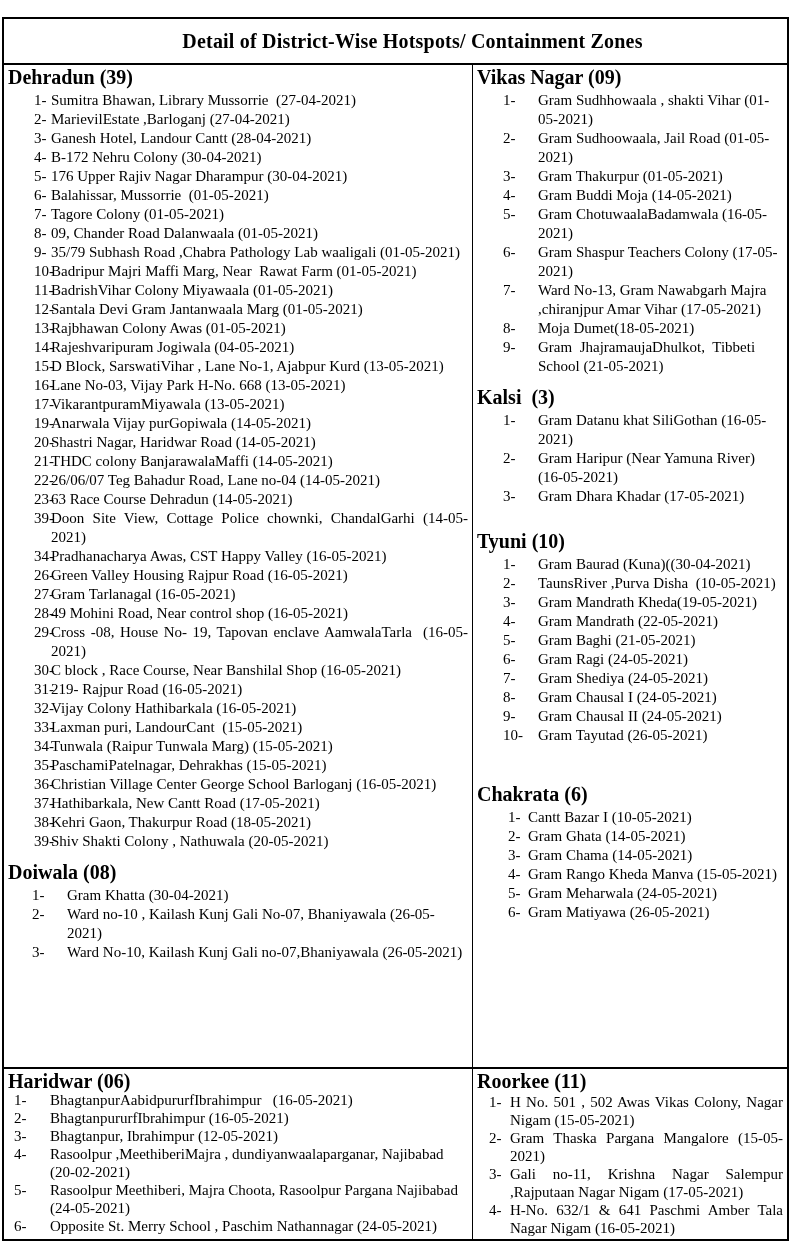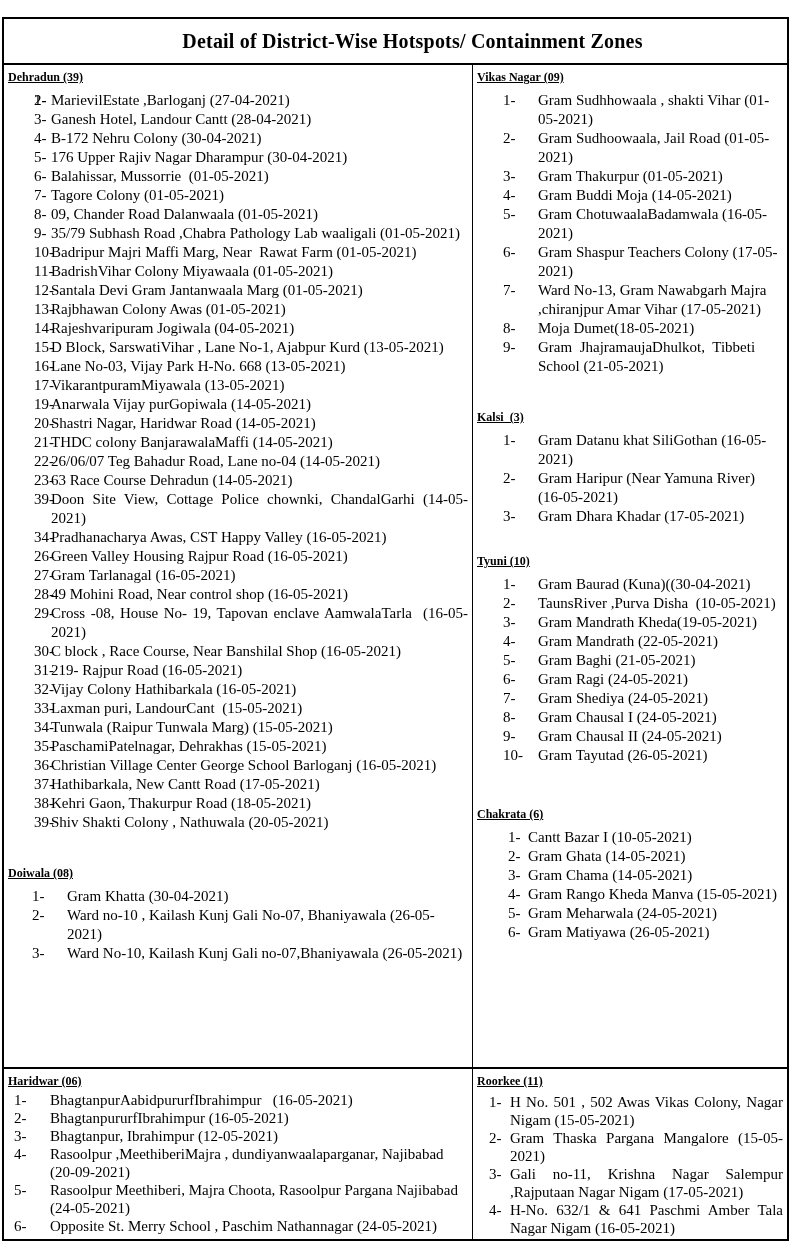--- a/index.html
+++ b/index.html
@@ -32,24 +32,23 @@
   .grid {
     flex:1 1 auto;
     display:grid;
     grid-template-columns:468px 1fr;
     grid-template-rows:1002px 1fr;
   }
   .cell { overflow:hidden; padding:3px 4px 2px 4px; box-sizing:border-box; }
   .cell-tr, .cell-br { border-left:1.5px solid #000; }
   .cell-bl, .cell-br { border-top:2px solid #000; }
 
-  .sec + .sec { margin-top:32px; }
+  .sec + .sec { margin-top:12px; }
   .sec-heading {
-    font-size:12px; font-weight:bold;
-    text-decoration:underline;
+    font-size:20px; font-weight:bold;
     margin-bottom:4px;
     white-space:pre-wrap;
     line-height:19px;
   }
   .item {
     position:relative;
     font-size:15px; line-height:19px;
     white-space:normal;
   }
   .item .txt { white-space:pre-wrap; }
@@ -90,21 +89,21 @@
 <div class="page">
   <div class="doc-table">
     <div class="title-row">
       <div class="doc-title">Detail of District-Wise Hotspots/ Containment Zones</div>
     </div>
     <div class="grid">
       <div class="cell cell-tl">
           <div class="sec">
             <div class="sec-heading">Dehradun (39)</div>
             <div class="list">
-              <div class="item"><span class="num">1-</span></div>
+              <div class="item"><span class="num">1-</span><span class="txt">Sumitra Bhawan, Library Mussorrie  (27-04-2021)</span></div>
               <div class="item"><span class="num">2-</span><span class="txt">MarievilEstate ,Barloganj (27-04-2021)</span></div>
               <div class="item"><span class="num">3-</span><span class="txt">Ganesh Hotel, Landour Cantt (28-04-2021)</span></div>
               <div class="item"><span class="num">4-</span><span class="txt">B-172 Nehru Colony (30-04-2021)</span></div>
               <div class="item"><span class="num">5-</span><span class="txt">176 Upper Rajiv Nagar Dharampur (30-04-2021)</span></div>
               <div class="item"><span class="num">6-</span><span class="txt">Balahissar, Mussorrie  (01-05-2021)</span></div>
               <div class="item"><span class="num">7-</span><span class="txt">Tagore Colony (01-05-2021)</span></div>
               <div class="item"><span class="num">8-</span><span class="txt">09, Chander Road Dalanwaala (01-05-2021)</span></div>
               <div class="item"><span class="num">9-</span><span class="txt">35/79 Subhash Road ,Chabra Pathology Lab waaligali (01-05-2021)</span></div>
               <div class="item"><span class="num">10-</span><span class="txt">Badripur Majri Maffi Marg, Near  Rawat Farm (01-05-2021)</span></div>
               <div class="item"><span class="num">11-</span><span class="txt">BadrishVihar Colony Miyawaala (01-05-2021)</span></div>
@@ -196,21 +195,21 @@
             </div>
           </div>
         </div>
       <div class="cell cell-bl">
           <div class="sec">
             <div class="sec-heading">Haridwar (06)</div>
             <div class="list">
               <div class="item"><span class="num">1-</span><span class="txt">BhagtanpurAabidpururfIbrahimpur   (16-05-2021)</span></div>
               <div class="item"><span class="num">2-</span><span class="txt">BhagtanpururfIbrahimpur (16-05-2021)</span></div>
               <div class="item"><span class="num">3-</span><span class="txt">Bhagtanpur, Ibrahimpur (12-05-2021)</span></div>
-              <div class="item"><span class="num">4-</span><span class="txt">Rasoolpur ,MeethiberiMajra , dundiyanwaalaparganar, Najibabad (20-09-2021)</span></div>
+              <div class="item"><span class="num">4-</span><span class="txt">Rasoolpur ,MeethiberiMajra , dundiyanwaalaparganar, Najibabad (20-02-2021)</span></div>
               <div class="item"><span class="num">5-</span><span class="txt">Rasoolpur Meethiberi, Majra Choota, Rasoolpur Pargana Najibabad (24-05-2021)</span></div>
               <div class="item"><span class="num">6-</span><span class="txt">Opposite St. Merry School , Paschim Nathannagar (24-05-2021)</span></div>
             </div>
           </div>
         </div>
       <div class="cell cell-br">
           <div class="sec">
             <div class="sec-heading">Roorkee (11)</div>
             <div class="list">
               <div class="item"><span class="num">1-</span><span class="txt">H No. 501 , 502 Awas Vikas Colony, Nagar Nigam (15-05-2021)</span></div>

